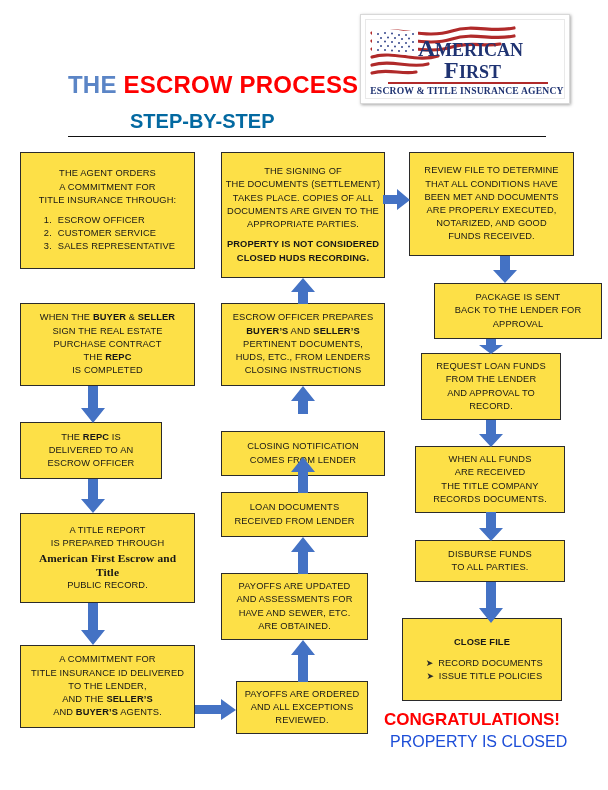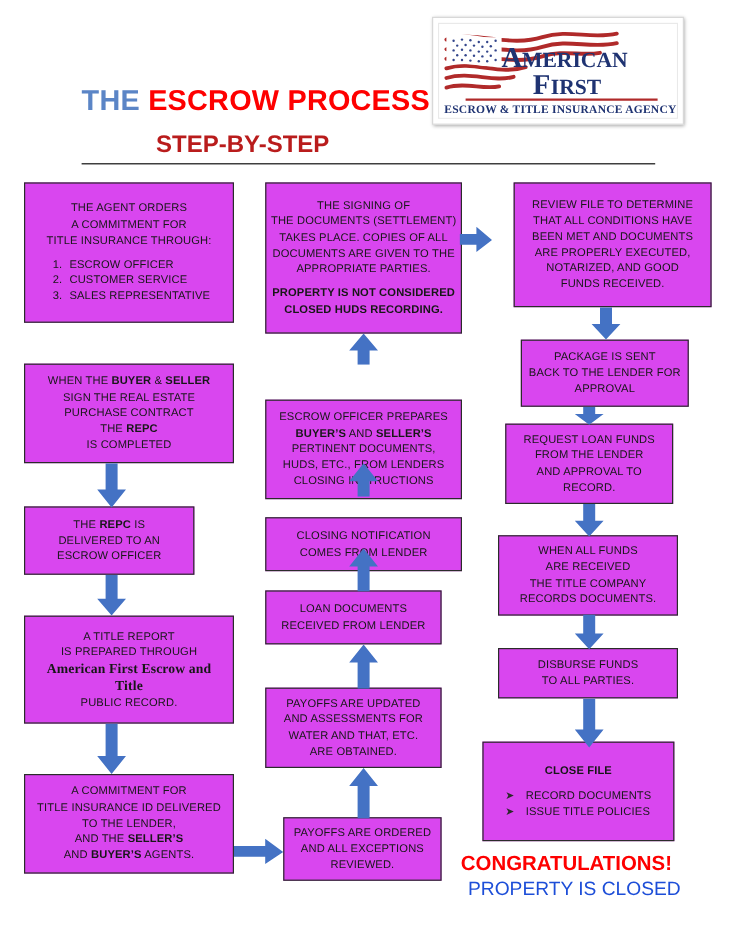--- a/index.html
+++ b/index.html
@@ -23,46 +23,46 @@
 
   .title-line1{
     position:absolute;left:68px;top:70px;width:300px;height:30px;
     font-size:24px;font-weight:700;letter-spacing:.2px;line-height:30px;
     white-space:nowrap;
   }
   .t-the{color:#5b85c6;font-weight:600;}
   .t-escrow{color:#fe0000;font-weight:800;}
   .title-line2{
     position:absolute;left:130px;top:108px;width:300px;height:26px;
-    font-size:20px;color:#b91c1c;font-weight:600;line-height:26px;white-space:nowrap;
+    font-size:20px;color:#0369a1;font-weight:600;line-height:26px;white-space:nowrap;
   }
   .rule{
     position:absolute;left:68px;top:136px;width:478px;height:0;
     border-top:1.6px solid #111;
   }
 
   
   .box{
     position:absolute;box-sizing:border-box;
-    border:1.2px solid #2b2b2b;background:#d946ef;
+    border:1.2px solid #2b2b2b;background:#fde047;
     display:flex;flex-direction:column;align-items:center;justify-content:center;
     text-align:center;color:#171717;
     font-size:9.3px;line-height:13.2px;letter-spacing:.12px;
     padding:4px 5px;
   }
   .box .ln{display:block;white-space:nowrap;}
   b{font-weight:700;}
   u{text-decoration:underline;}
   .serifbold{font-family:"Liberation Serif", serif;font-weight:700;font-size:11.4px;line-height:14px;}
   .gap{height:7px;display:block;}
   .olist{margin:0;padding:0 0 0 4px;text-align:left;list-style:none;}
   .olist li{white-space:nowrap;display:block;}
   .olist li .num{display:inline-block;width:14px;}
   .bullets{margin:0;padding:0;text-align:left;list-style:none;}
-  .bullets li{white-space:nowrap;}
+  .bullets li{white-space:nowrap;text-align:center;}
   .bullets li .arw{display:inline-block;width:17px;color:#2b2b2b;font-size:9px;}
 
   
   .arrow{position:absolute;}
   .arrow svg{display:block;}
 
   
   .congrats{
     position:absolute;left:384px;top:709px;width:210px;height:22px;
     color:#fe0000;font-size:17px;font-weight:800;line-height:22px;white-space:nowrap;
@@ -188,61 +188,61 @@
     <span class="ln">THE SIGNING OF</span>
     <span class="ln">THE DOCUMENTS (SETTLEMENT)</span>
     <span class="ln">TAKES PLACE. COPIES OF ALL</span>
     <span class="ln">DOCUMENTS ARE GIVEN TO THE</span>
     <span class="ln">APPROPRIATE PARTIES.</span>
     <span class="gap"></span>
     <span class="ln" style="font-weight:700">PROPERTY IS NOT CONSIDERED</span>
     <span class="ln" style="font-weight:700">CLOSED HUDS RECORDING.</span>
   </div>
 
-  <div class="box" style="left:221px;top:303px;width:164px;height:83px;margin-top:30px;">
+  <div class="box" style="left:221px;top:303px;width:164px;height:83px;">
     <span class="ln">ESCROW OFFICER PREPARES</span>
     <span class="ln"><b>BUYER’S</b> AND <b>SELLER’S</b></span>
     <span class="ln">PERTINENT DOCUMENTS,</span>
     <span class="ln">HUDS, ETC., FROM LENDERS</span>
     <span class="ln">CLOSING INSTRUCTIONS</span>
   </div>
 
   <div class="box" style="left:221px;top:431px;width:164px;height:45px;">
     <span class="ln">CLOSING NOTIFICATION</span>
     <span class="ln">COMES FROM LENDER</span>
   </div>
 
   <div class="box" style="left:221px;top:492px;width:147px;height:45px;">
     <span class="ln">LOAN DOCUMENTS</span>
     <span class="ln">RECEIVED FROM LENDER</span>
   </div>
 
   <div class="box" style="left:221px;top:573px;width:147px;height:67px;">
     <span class="ln">PAYOFFS ARE UPDATED</span>
     <span class="ln">AND ASSESSMENTS FOR</span>
-    <span class="ln">WATER AND THAT, ETC.</span>
+    <span class="ln">HAVE AND SEWER, ETC.</span>
     <span class="ln">ARE OBTAINED.</span>
   </div>
 
   <div class="box" style="left:236px;top:681px;width:132px;height:53px;">
     <span class="ln">PAYOFFS ARE ORDERED</span>
     <span class="ln">AND ALL EXCEPTIONS</span>
     <span class="ln">REVIEWED.</span>
   </div>
 
-  <div class="box" style="left:409px;top:152px;width:165px;height:104px;margin-left:19px;">
+  <div class="box" style="left:409px;top:152px;width:165px;height:104px;">
     <span class="ln">REVIEW FILE TO DETERMINE</span>
     <span class="ln">THAT ALL CONDITIONS HAVE</span>
     <span class="ln">BEEN MET AND DOCUMENTS</span>
     <span class="ln">ARE PROPERLY EXECUTED,</span>
     <span class="ln">NOTARIZED, AND GOOD</span>
     <span class="ln">FUNDS RECEIVED.</span>
   </div>
 
-  <div class="box" style="left:434px;top:283px;width:140px;height:56px;">
+  <div class="box" style="left:434px;top:283px;width:168px;height:56px;">
     <span class="ln">PACKAGE IS SENT</span>
     <span class="ln">BACK TO THE LENDER FOR</span>
     <span class="ln">APPROVAL</span>
   </div>
 
   <div class="box" style="left:421px;top:353px;width:140px;height:67px;">
     <span class="ln">REQUEST LOAN FUNDS</span>
     <span class="ln">FROM THE LENDER</span>
     <span class="ln">AND APPROVAL TO</span>
     <span class="ln">RECORD.</span>

